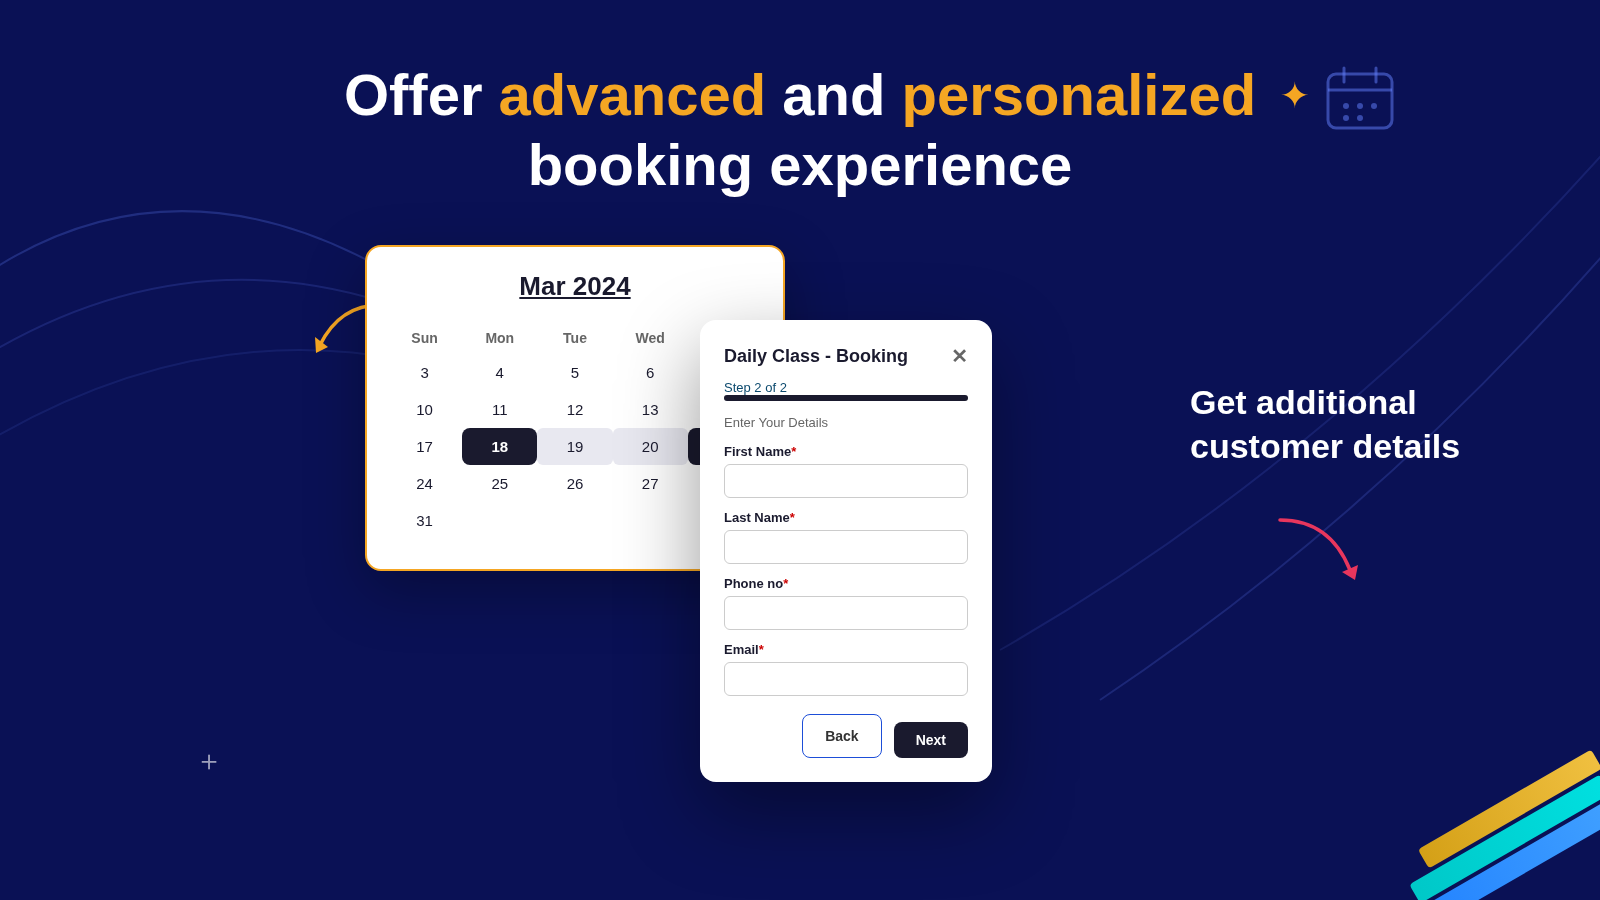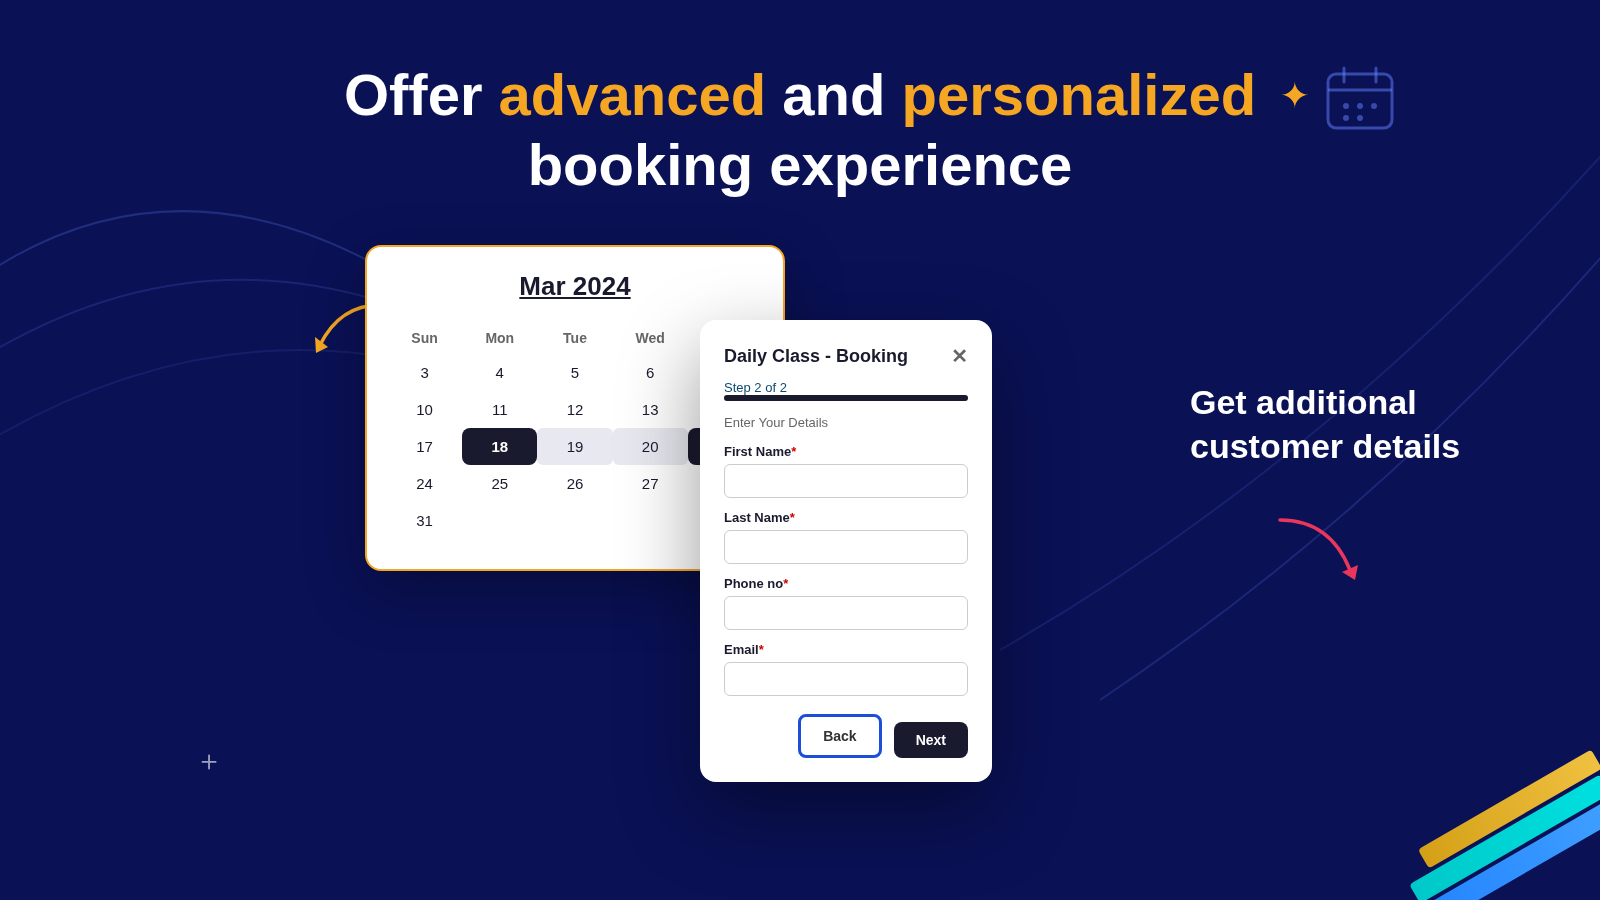--- a/index.html
+++ b/index.html
@@ -293,21 +293,21 @@
 
     .modal-footer {
       display: flex;
       justify-content: flex-end;
       gap: 12px;
       margin-top: 18px;
     }
 
     .btn-back {
       padding: 10px 22px;
-      border: 3px solid #1d4ed8;
+      border: 1px solid #1d4ed8;
       background: #fff;
       color: #333;
       border-radius: 8px;
       font-size: 14px;
       font-weight: 600;
       cursor: pointer;
     }
 
     .btn-next {
       padding: 10px 22px;

